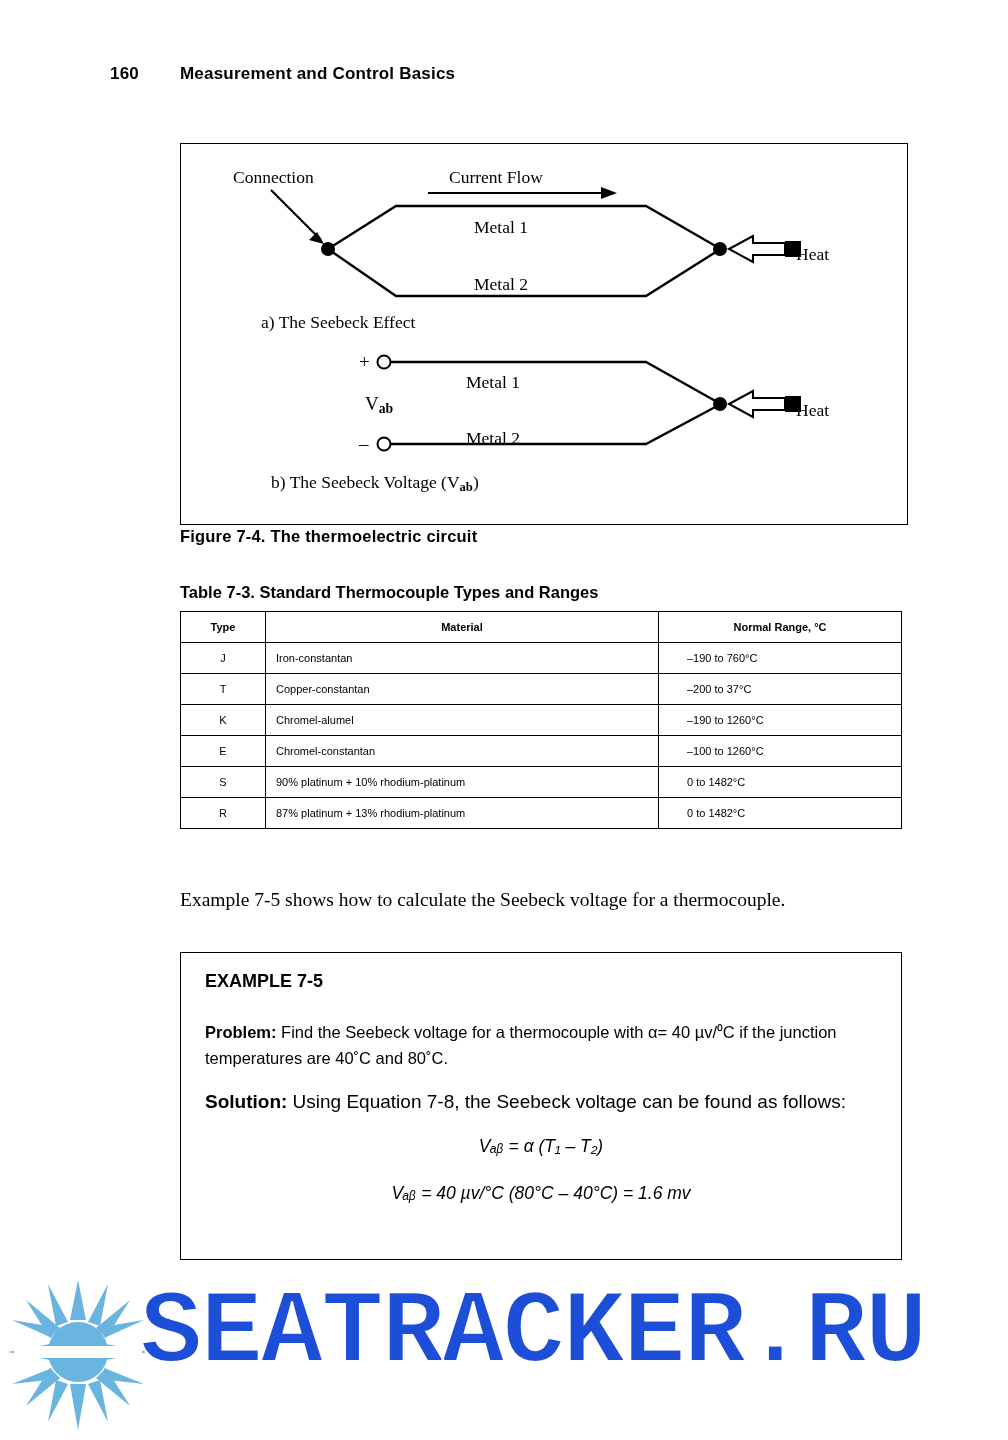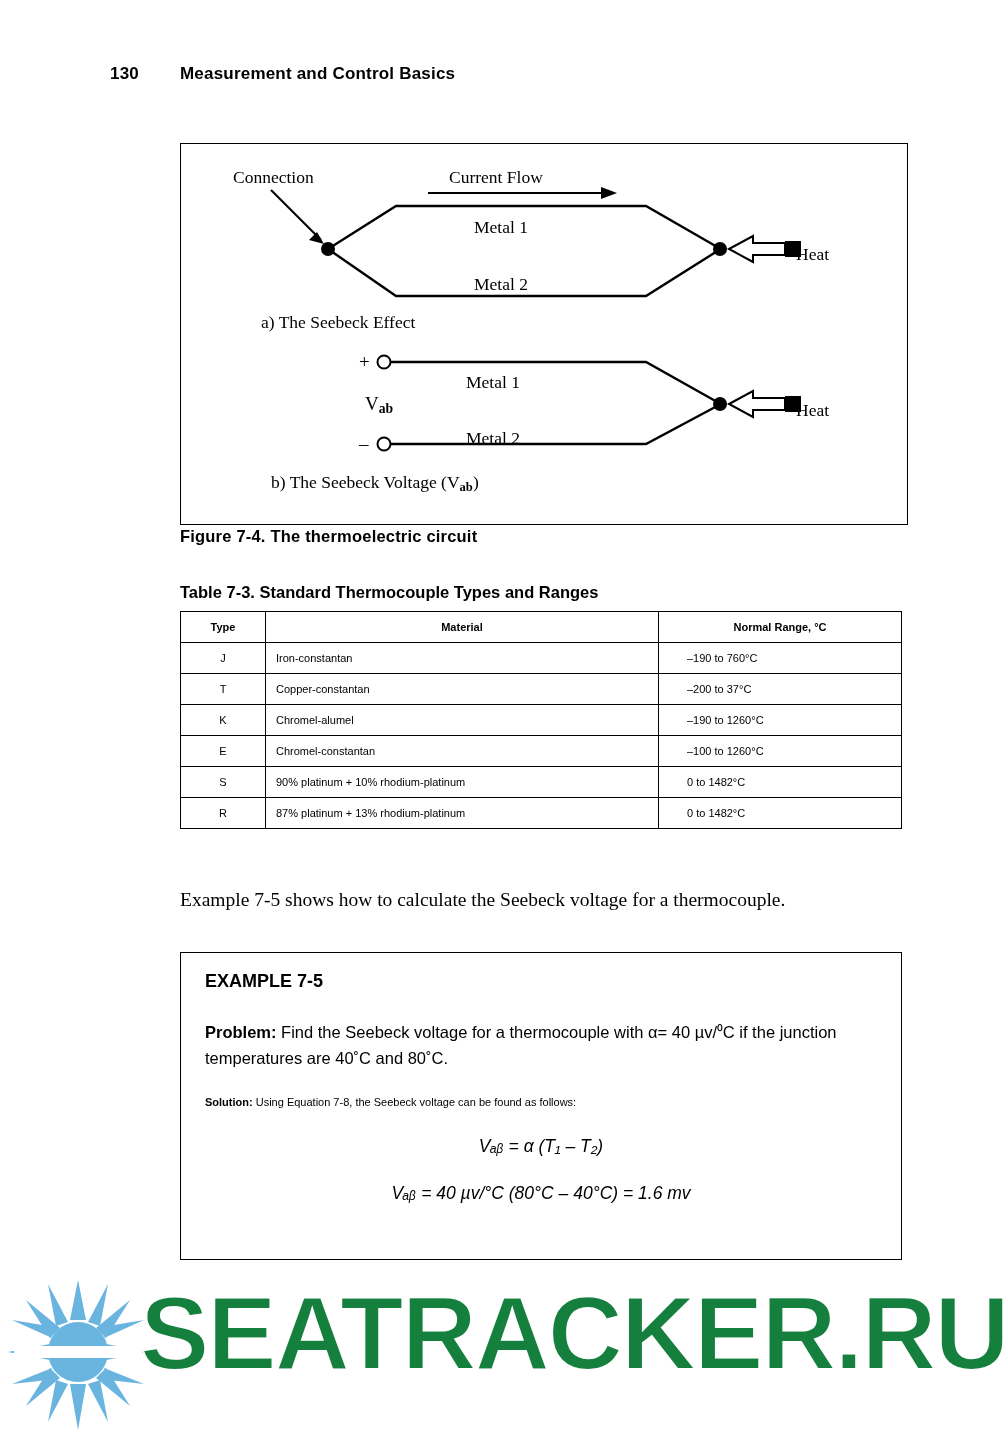--- a/index.html
+++ b/index.html
@@ -148,21 +148,21 @@
     top: 66px;
     width: 678px;
     font-size: 16.5px;
     line-height: 26px;
   }
   .ex-solution {
     position: absolute;
     left: 24px;
     top: 136px;
     width: 678px;
-    font-size: 11px;
+    font-size: 19px;
     line-height: 26px;
   }
   .ex-eq1 {
     position: absolute;
     left: 0; right: 0;
     top: 183px;
     text-align: center;
     font-size: 17.5px;
   }
   .ex-eq2 {
@@ -181,40 +181,40 @@
     left: 0;
     top: 1268px;
     width: 1008px;
     height: 172px;
     overflow: hidden;
   }
   .wm-text {
     position: absolute;
     left: 140px;
     top: 6px;
-    font-family: Liberation Sans, sans-serif;
+    font-family: Liberation Mono, monospace;
     font-weight: bold;
     font-size: 104px;
     letter-spacing: -2px;
-    color: #15803d;
+    color: #1d4ed8;
     -webkit-text-stroke: 2px #ffffff;
     white-space: nowrap;
     text-align: right;
   }
   .wm-sun {
     position: absolute;
     left: 8px;
     top: 12px;
   }
 </style>
 </head>
 <body>
 
 <div class="page-header">
-  <span class="pageno">130</span><span>Measurement and Control Basics</span>
+  <span class="pageno">160</span><span>Measurement and Control Basics</span>
 </div>
 
 <div class="figure-box">
 
   <svg width="724" height="378" viewBox="0 0 724 378" style="position:absolute;left:0;top:0;">
 
     <line x1="90" y1="46" x2="140" y2="96" stroke="#000" stroke-width="2.2"></line>
     <polygon points="143,100 128,96 136,88" fill="#000"></polygon>
 
     <line x1="247" y1="49" x2="428" y2="49" stroke="#000" stroke-width="2.2"></line>

